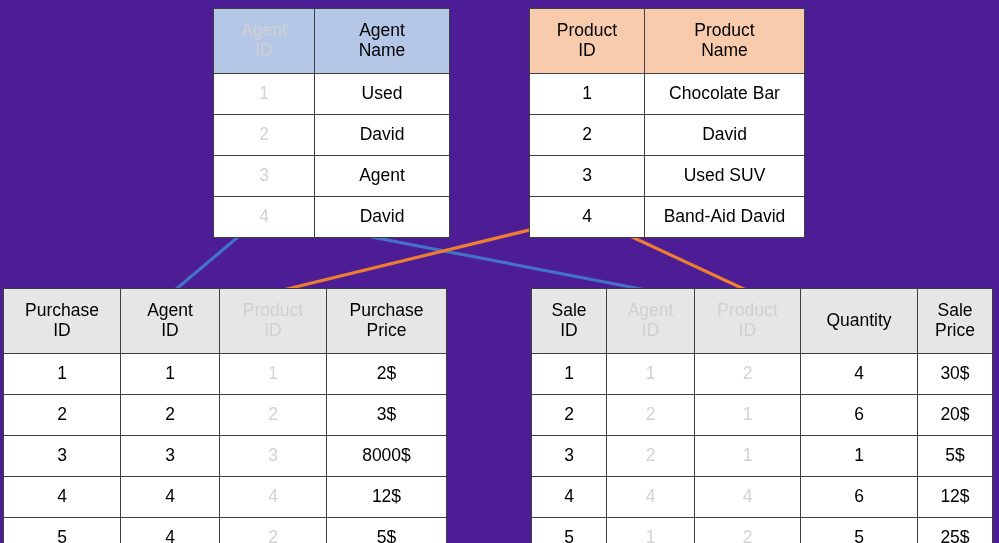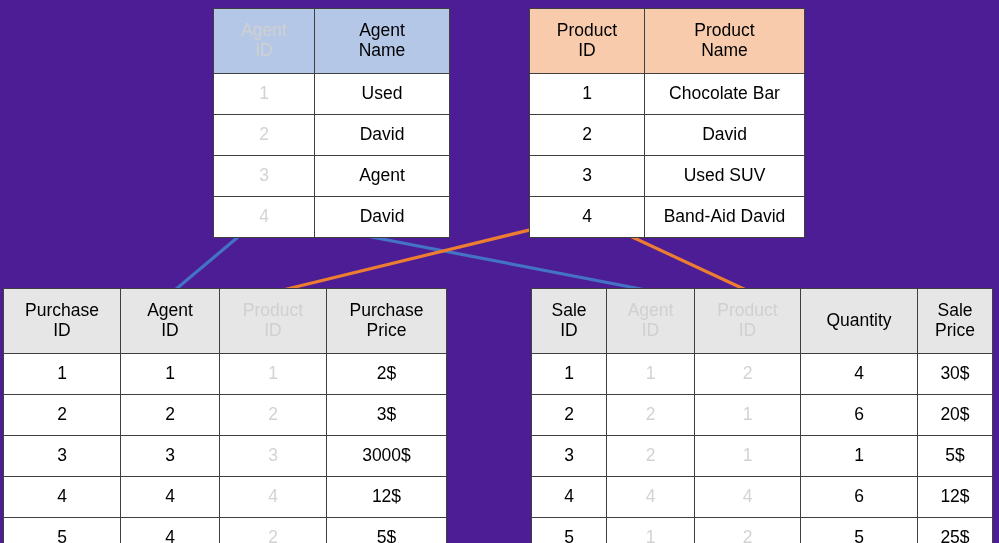--- a/index.html
+++ b/index.html
@@ -194,21 +194,21 @@
       <tr class="body-row">
         <td>2</td>
         <td>2</td>
         <td class="dim">2</td>
         <td>3$</td>
       </tr>
       <tr class="body-row">
         <td>3</td>
         <td>3</td>
         <td class="dim">3</td>
-        <td>3000$</td>
+        <td>8000$</td>
       </tr>
       <tr class="body-row">
         <td>4</td>
         <td>4</td>
         <td class="dim">4</td>
         <td>12$</td>
       </tr>
       <tr class="body-row">
         <td>5</td>
         <td>4</td>

